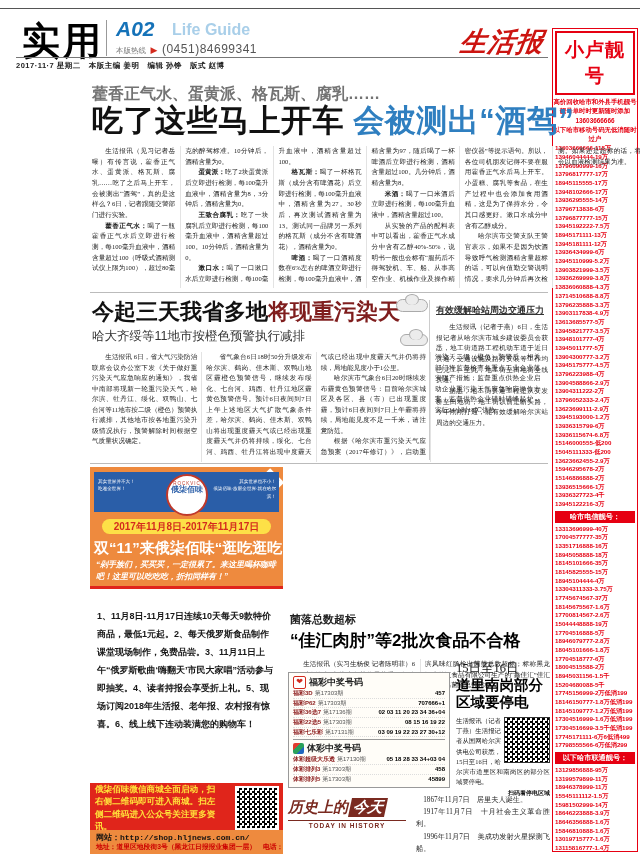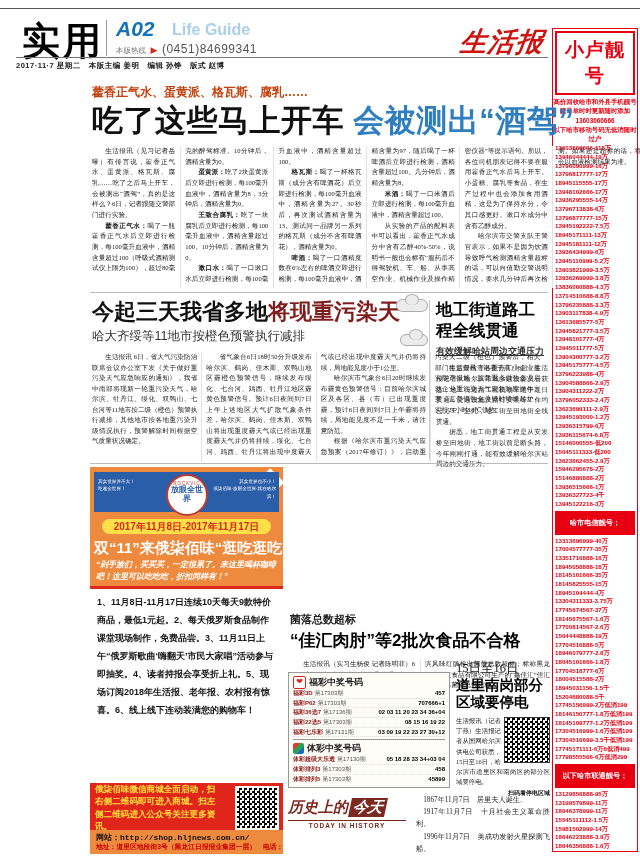--- a/index.html
+++ b/index.html
@@ -20,23 +20,23 @@
   .masthead{position:absolute;top:24px;right:96px;font-family:"Liberation Serif","DejaVu Serif",serif;
             font-size:27px;font-weight:900;color:#cc1410;font-style:italic;transform:skewX(-8deg);letter-spacing:1px;}
   .hdr-rule{position:absolute;top:57px;left:16px;width:532px;height:1px;background:#777;}
   .dateline{position:absolute;top:61px;left:16px;font-size:7.5px;font-weight:bold;color:#222;letter-spacing:0.5px;}
   
   .sidebar{position:absolute;top:28px;left:552px;width:86px;height:824px;border:1px solid #e60012;background:#fff;box-sizing:border-box;overflow:hidden;}
   .sb-title{margin:2px;border:2px solid #e60012;color:#e60012;font-weight:900;font-size:19px;text-align:center;letter-spacing:1px;padding:4px 0;}
   .sb-head{color:#e60012;font-weight:900;font-size:6.4px;line-height:1.45;text-align:center;}
   .sb-list{display:flex;flex-wrap:wrap;padding:1px 2px;}
   .sb-num{flex:1 0 auto;min-width:50%;font-size:6.2px;line-height:1.4;color:#e60012;font-weight:bold;white-space:nowrap;overflow:hidden;}
-  .sb-band{background:#e60012;color:#fff;font-weight:900;font-size:7.2px;text-align:center;padding:7px 0;margin:1px 2px;}
-  
-  .a1-kicker{position:absolute;top:84px;left:92px;font-size:12px;font-weight:800;color:#c2410c;}
+  .sb-band{background:#e60012;color:#fff;font-weight:900;font-size:7.2px;text-align:center;padding:1px 0;margin:1px 2px;}
+  
+  .a1-kicker{position:absolute;top:84px;left:92px;font-size:16px;font-weight:800;color:#737373;}
   .a1-headline{position:absolute;top:100px;left:92px;width:458px;font-size:31px;font-weight:900;white-space:nowrap;letter-spacing:0.5px;}
   .a1-headline .blue{color:#2f7fc0;}
   .a1-body{position:absolute;top:146px;left:92px;width:456px;height:142px;column-count:5;column-gap:10px;
            column-rule:1px solid #e3e3e3;font-size:6.6px;line-height:1.62;text-align:justify;color:#222;
            font-family:"Liberation Serif","DejaVu Serif",serif;}
   .a1-body p{margin:0;text-indent:2em;}
   .a1-body b{font-weight:900;}
   .rule-h{position:absolute;background:#bbb;height:1px;}
   
   .a2-headline{position:absolute;top:297px;left:92px;font-size:22px;font-weight:900;white-space:nowrap;}
@@ -64,21 +64,21 @@
   .ad-logo{position:absolute;top:2px;left:72px;width:42px;height:42px;background:#fff;border:2px solid #c0392b;border-radius:50%;box-sizing:border-box;text-align:center;}
   .ad-logo .arc{display:block;font-size:4.5px;color:#c0392b;margin-top:5px;letter-spacing:1px;}
   .ad-logo .nm{display:block;font-size:8px;font-weight:900;color:#2a5ea8;line-height:1.1;}
   .ad-date{position:absolute;top:52px;left:12px;right:12px;height:15px;background:#fde047;border-radius:8px;
            color:#d42b1e;font-weight:900;font-size:10px;text-align:center;line-height:15px;white-space:nowrap;}
   .ad-main{position:absolute;top:72px;left:4px;right:2px;color:#fff;font-weight:900;font-size:12.5px;white-space:nowrap;}
   .ad-main .big{font-size:15px;}
   .ad-quote{position:absolute;top:92px;left:6px;right:4px;color:#fff;font-size:8px;line-height:1.55;font-style:italic;
             font-family:"Liberation Serif","DejaVu Serif",serif;font-weight:bold;}
   .ad-redline{position:absolute;top:119px;left:0;right:0;height:3px;background:#e0251b;}
-  .ad-panel{position:absolute;top:122px;left:0;right:0;height:194px;background:#fff;padding:2px 7px;box-sizing:border-box;}
+  .ad-panel{position:absolute;top:122px;left:0;right:0;height:194px;background:#fff;padding:16px 7px;box-sizing:border-box;}
   .ad-item{font-size:9px;font-weight:900;color:#171717;line-height:1.45;margin-bottom:6.5px;}
   .ad-banner{position:absolute;top:316px;left:0;right:0;height:47px;background:#e0251b;}
   .ad-banner-text{position:absolute;top:0;left:5px;width:128px;font-size:8.6px;font-weight:900;color:#ffe13a;line-height:1.45;}
   .qr{background:repeating-conic-gradient(#000 0% 25%, #fff 0% 50%) 0 0/5px 5px;border:2px solid #fff;}
   .ad-qr{position:absolute;top:3px;right:4px;width:40px;height:40px;}
   .ad-web{position:absolute;top:365px;left:6px;font-size:8px;font-weight:bold;color:#111;font-family:"Liberation Mono","DejaVu Sans Mono",monospace;}
   .ad-addr{position:absolute;top:375px;left:6px;right:2px;font-size:6.8px;font-weight:bold;color:#c00;white-space:nowrap;}
   
   .a4{position:absolute;top:472px;left:290px;width:260px;}
   .a4-h1{font-size:18px;font-weight:900;color:#000;white-space:nowrap;}
@@ -258,40 +258,39 @@
   <div class="a2-body">
     <p>生活报讯 6日，省大气污染防治联席会议办公室下发《关于做好重污染天气应急响应的通知》，我省中南部将现新一轮重污染天气，哈尔滨、牡丹江、绥化、双鸭山、七台河等11地市按二级（橙色）预警执行减排，其他地市按各地重污染升级情况执行，预警解除时间根据空气质量状况确定。</p>
     <p>省气象台6日18时50分升级发布哈尔滨、鹤岗、佳木斯、双鸭山地区霾橙色预警信号，继续发布绥化、七台河、鸡西、牡丹江地区霾黄色预警信号。预计6日夜间到7日上午上述地区大气扩散气象条件差，哈尔滨、鹤岗、佳木斯、双鸭山将出现重度霾天气或已经出现重度霾天气并仍将持续，绥化、七台河、鸡西、牡丹江将出现中度霾天气或已经出现中度霾天气并仍将持续，局地能见度小于1公里。</p>
     <p>哈尔滨市气象台6日20时继续发布霾黄色预警信号：目前哈尔滨城区及各区、县（市）已出现重度霾，预计6日夜间到7日上午霾将持续，局地能见度不足一千米，请注意防范。</p>
     <p>根据《哈尔滨市重污染天气应急预案（2017年修订）》，启动重污染天二级（橙色）预警后，相关部门将监督检查各重点工业企业落实限产措施；监督重点供热企业启动企业重污染天气应急响应操作方案；监督供热企业错时错峰起炉，实行24小时18℃供热。</p>
   </div>
 
   <div class="vrule" style="top:300px;left:429px;height:160px;"></div>
 
   <div class="a3">
-    <div class="a3-title">地工街道路工程全线贯通</div>
     <div class="a3-sub">有效缓解哈站周边交通压力</div>
     <div class="a3-body">
       <p>生活报讯（记者于燕）6日，生活报记者从哈尔滨市城乡建设委员会获悉，地工街道路工程机动车道于近日贯通，交通设施及路灯安装等工作均已完工。至此，地工街至田地街全线贯通。</p>
       <p>据悉，地工街贯通工程是从安发桥至田地街，地工街以前是断头路，今年刚刚打通，能有效缓解哈尔滨站周边的交通压力。</p>
     </div>
   </div>
 
   <div class="rule-h" style="top:463px;left:90px;width:458px;"></div>
 
   <section class="ad">
     <span class="ad-corner">广告</span>
     <div class="ad-band">
       <div class="ad-band-left">
         <div>其实世界并不大！</div>
         <div>吃遍全世界！</div>
       </div>
       <div class="ad-logo">
         <span class="arc">ROCKVIC</span>
-        <span class="nm">放眼全世界</span>
+        <span class="nm">俄柒佰味</span>
       </div>
       <div class="ad-band-right">
         <div>其实世界也不小！</div>
         <div>俄柒佰味·放眼全世界·就在哈尔滨！</div>
       </div>
     </div>
     <div class="ad-date">2017年11月8日-2017年11月17日</div>
     <div class="ad-main"><span class="big">双“11”来俄柒佰味“逛吃逛吃”</span></div>
     <div class="ad-quote">“剁手族们，买买买，一定很累了。来这里喝杯咖啡吧！这里可以吃吃吃，折扣同样有！”</div>
     <div class="ad-redline"></div>

